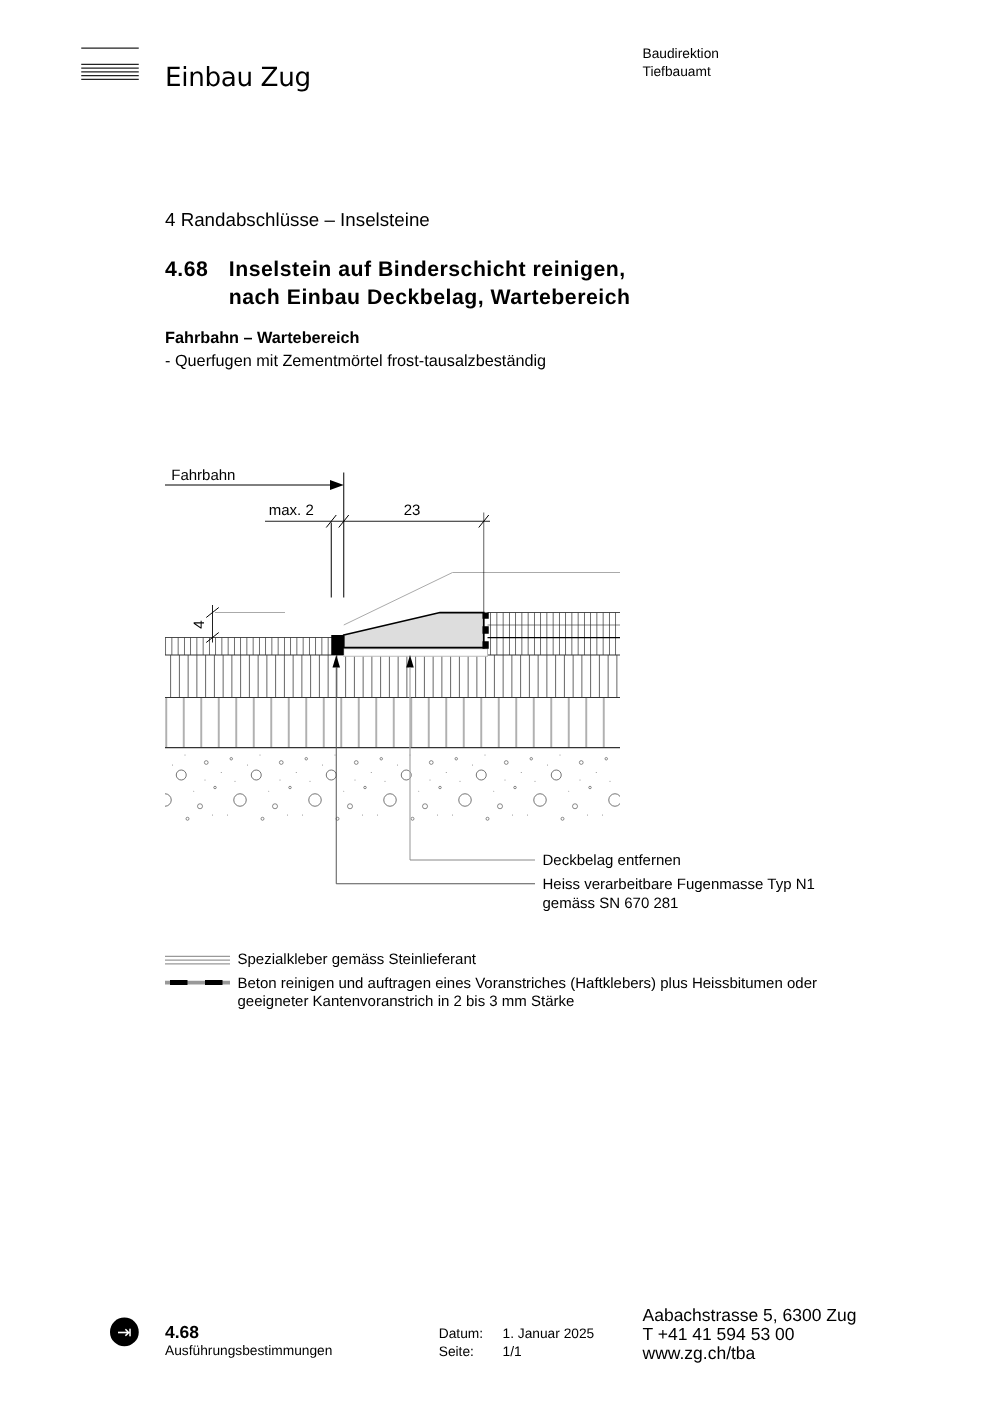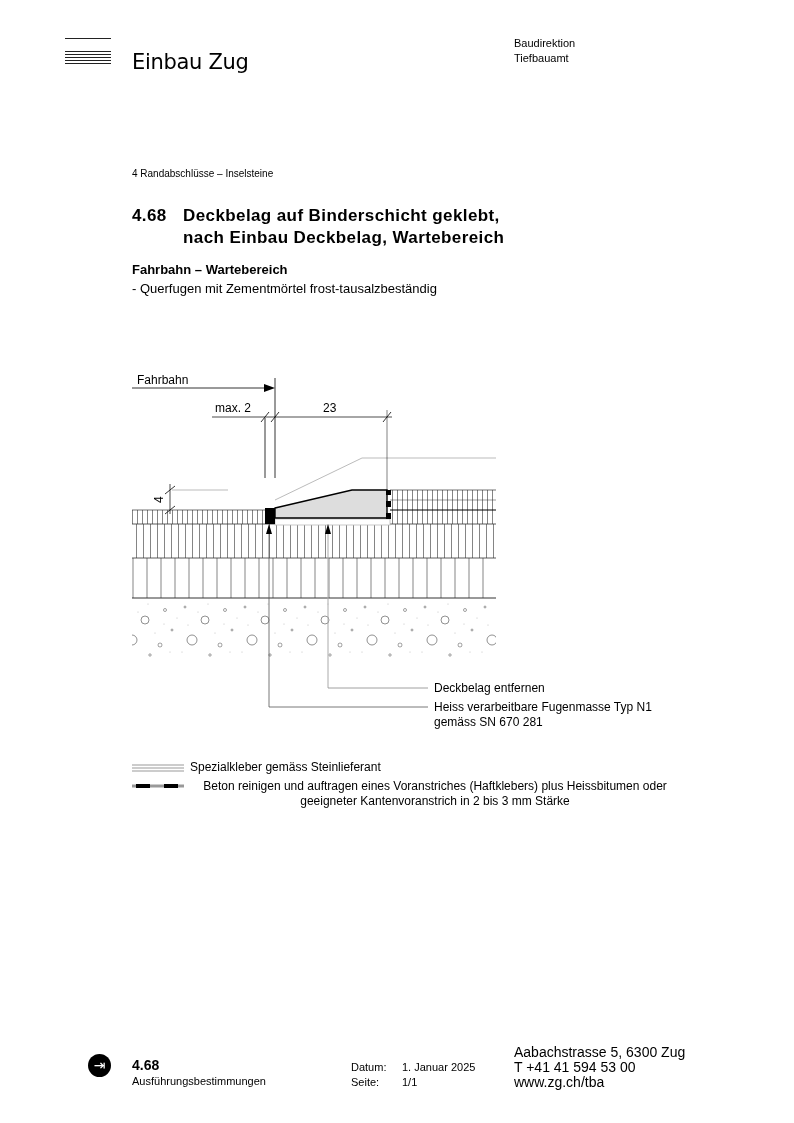--- a/index.html
+++ b/index.html
@@ -2,28 +2,28 @@
 <html><head>
 <meta charset="utf-8">
 <style>
   html,body{margin:0;padding:0;background:#fff;}
   body{width:794px;height:1123px;position:relative;overflow:hidden;font-family:"Liberation Sans",sans-serif;color:#000;}
   .abs{position:absolute;}
   .logo-lines{left:65px;top:38px;width:46px;}
   .logo-lines div{height:1px;background:#222;margin-bottom:2px;}
   .brand{left:132px;top:50px;font-size:21px;font-family:"DejaVu Sans",sans-serif;letter-spacing:-0.3px;}
   .dept{left:514px;top:36px;font-size:11px;line-height:15px;}
-  .section{left:132px;top:168px;font-size:10px;}
+  .section{left:132px;top:168px;font-size:15px;}
   .title{left:132px;top:205px;font-size:17px;font-weight:bold;line-height:22px;letter-spacing:0.4px;}
   .title .num{display:inline-block;width:51px;}
   .title .l2{padding-left:51px;}
   .subhead{left:132px;top:262px;font-size:13px;font-weight:bold;}
   .bullets{left:132px;top:280px;font-size:13px;line-height:18px;}
   .legend{left:132px;top:760px;font-size:12px;line-height:15px;}
-  .legend .row{display:flex;align-items:flex-start;margin-bottom:4px;text-align:center;}
+  .legend .row{display:flex;align-items:flex-start;margin-bottom:4px;}
   .legend .sw{width:52px;height:15px;margin-right:6px;position:relative;flex:none;}
   .foot-icon{left:88px;top:1054px;width:23px;height:23px;border-radius:50%;background:#000;color:#fff;font-size:14px;text-align:center;line-height:23px;}
   .foot-num{left:132px;top:1057px;font-size:14px;font-weight:bold;}
   .foot-sub{left:132px;top:1075px;font-size:11px;}
   .foot-meta{left:332px;top:1060px;font-size:11px;line-height:15px;}
   .foot-meta .lbl{display:inline-block;width:51px;padding-left:19px;}
   .foot-addr{left:514px;top:1045px;font-size:14px;line-height:15px;}
   .callout{font-size:12px;line-height:15px;}
 </style>
 </head>
@@ -38,21 +38,21 @@
     <div></div>
 </div>
 <div class="abs brand">Einbau Zug</div>
 <div class="abs dept">
   <div>Baudirektion</div>
   <div>Tiefbauamt</div>
 </div>
 
 <div class="abs section">4 Randabschlüsse – Inselsteine</div>
 <div class="abs title">
-  <div><span class="num">4.68</span><span>Deckbelag auf Binderschicht geklebt,</span></div>
+  <div><span class="num">4.68</span><span>Inselstein auf Binderschicht reinigen,</span></div>
   <div class="l2">nach Einbau Deckbelag, Wartebereich</div>
 </div>
 <div class="abs subhead">Fahrbahn – Wartebereich</div>
 <div class="abs bullets">
   <div>-  Querfugen mit Zementmörtel frost-tausalzbeständig</div>
 </div>
 
 <svg class="abs" style="left:0;top:0" width="794" height="760">
   <defs>
     <pattern id="vhatchFine" width="5" height="10" patternUnits="userSpaceOnUse">

